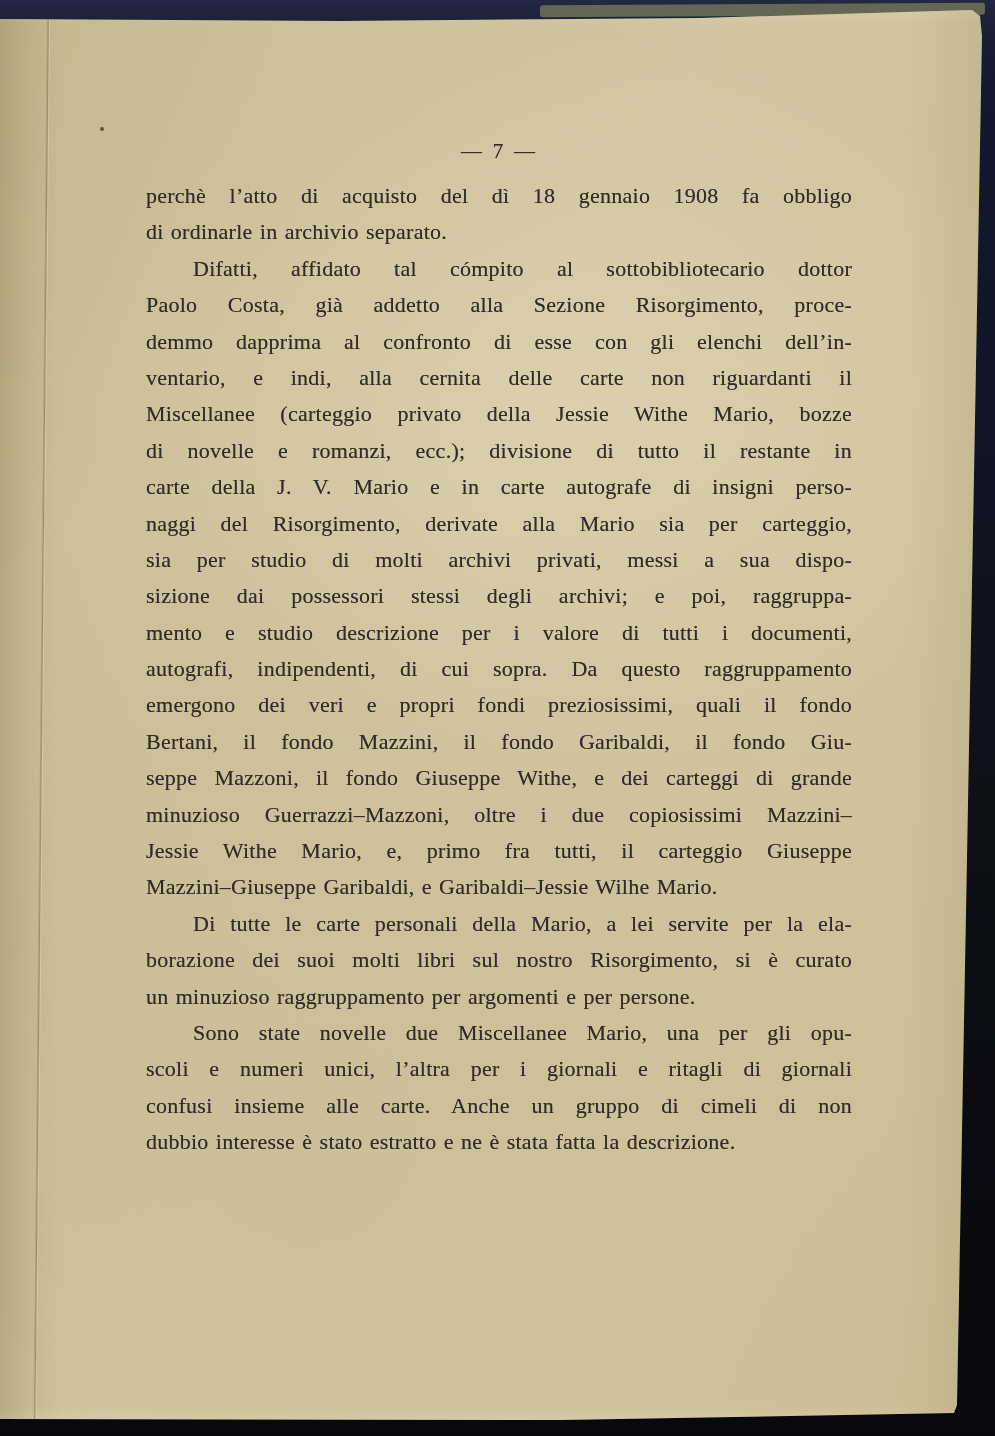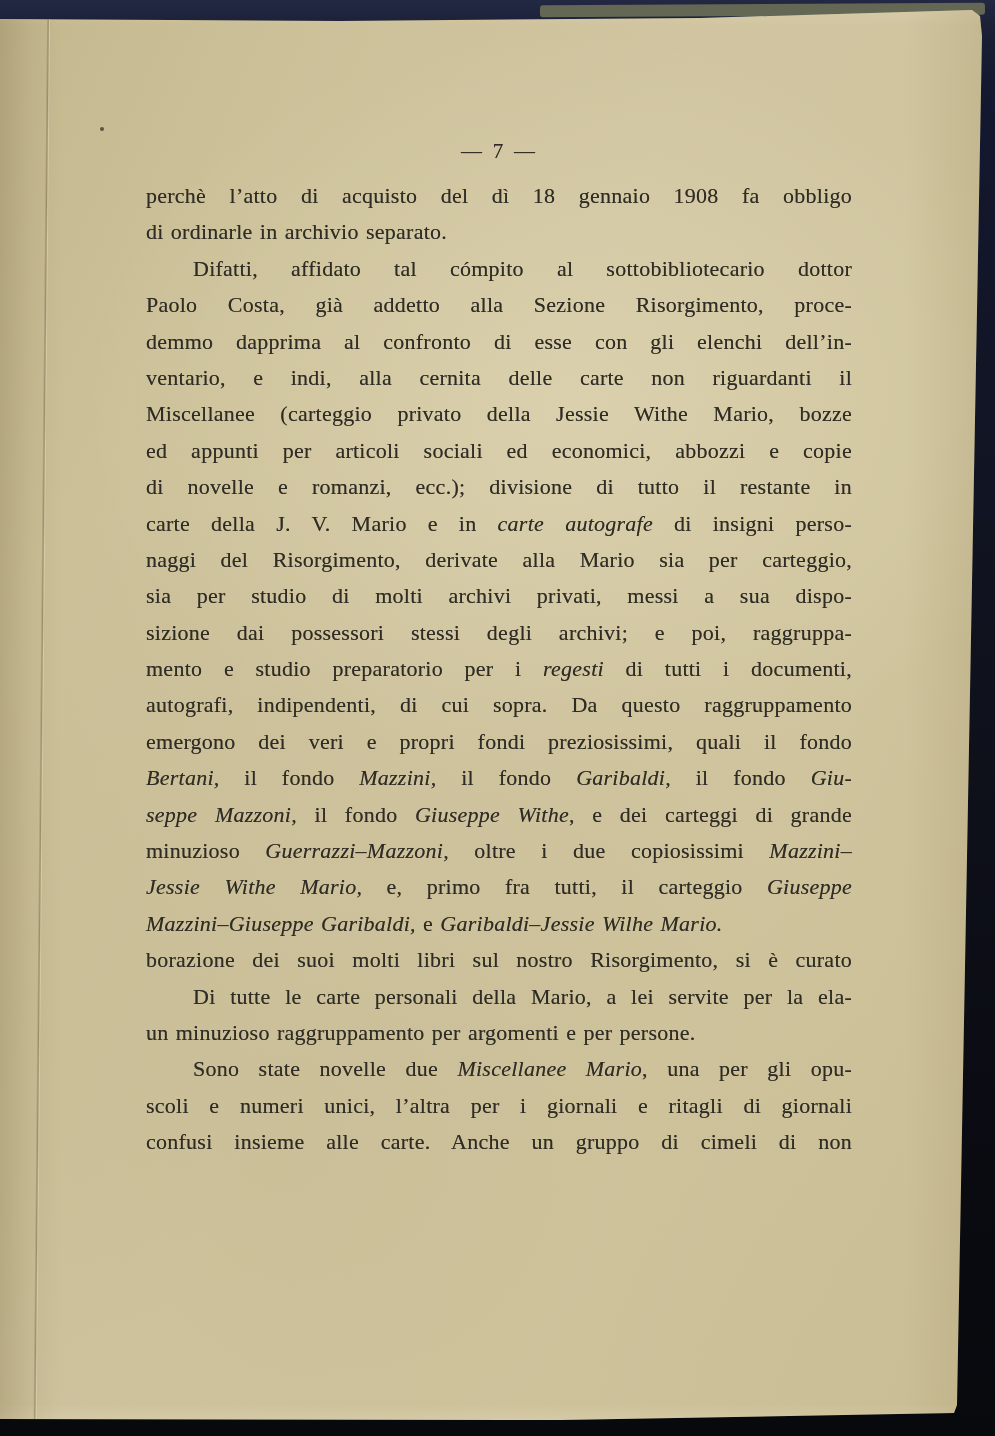--- a/index.html
+++ b/index.html
@@ -82,57 +82,57 @@
   }
   .line {
     height: 36.4px; line-height: 36.4px;
     text-align: justify;
     text-align-last: justify;
     white-space: nowrap;
   }
   .line { white-space: normal; }
   .line.last { text-align-last: left; }
   .line.indent { text-indent: 47px; }
-  .it { font-style: italic; }
+  .it { }
 </style>
 </head>
 <body>
 
 <div class="backdrop">
   <div class="under-page"></div>
   <div class="paper">
     <div class="paper-shade"></div>
     <div class="crease"></div>
     <div class="speck"></div>
     <div class="text-block">
       <div class="pagenum">— 7 —</div>
       <div class="paras">
           <div class="line"><span class="">perchè l’atto di acquisto del dì 18 gennaio 1908 fa obbligo</span></div>
           <div class="line last"><span class="">di ordinarle in archivio separato.</span></div>
           <div class="line indent"><span class="">Difatti, affidato tal cómpito al sottobibliotecario dottor</span></div>
           <div class="line"><span class="">Paolo Costa, già addetto alla Sezione Risorgimento, proce-</span></div>
           <div class="line"><span class="">demmo dapprima al confronto di esse con gli elenchi dell’in-</span></div>
           <div class="line"><span class="">ventario, e indi, alla cernita delle carte non riguardanti il</span></div>
           <div class="line"><span class="">Miscellanee (carteggio privato della Jessie Withe Mario, bozze</span></div>
-          <div class="line"><span class="">ed appunti per articoli sociali ed economici, abbozzi e copie</span></div>
           <div class="line"><span class="">di novelle e romanzi, ecc.); divisione di tutto il restante in</span></div>
           <div class="line"><span class="">carte della J. V. Mario e in </span><span class="it">carte autografe</span><span class=""> di insigni perso-</span></div>
           <div class="line"><span class="">naggi del Risorgimento, derivate alla Mario sia per carteggio,</span></div>
           <div class="line"><span class="">sia per studio di molti archivi privati, messi a sua dispo-</span></div>
           <div class="line"><span class="">sizione dai possessori stessi degli archivi; e poi, raggruppa-</span></div>
-          <div class="line"><span class="">mento e studio preparatorio per i </span><span class="it">regesti</span><span class=""> di tutti i documenti,</span></div>
+          <div class="line"><span class="">mento e studio descrizione per i </span><span class="it">valore</span><span class=""> di tutti i documenti,</span></div>
           <div class="line"><span class="">autografi, indipendenti, di cui sopra. Da questo raggruppamento</span></div>
           <div class="line"><span class="">emergono dei veri e propri fondi preziosissimi, quali il fondo</span></div>
           <div class="line"><span class="it">Bertani,</span><span class=""> il fondo </span><span class="it">Mazzini,</span><span class=""> il fondo </span><span class="it">Garibaldi,</span><span class=""> il fondo </span><span class="it">Giu-</span></div>
           <div class="line"><span class="it">seppe Mazzoni,</span><span class=""> il fondo </span><span class="it">Giuseppe Withe</span><span class="">, e dei carteggi di grande</span></div>
           <div class="line"><span class="">minuzioso </span><span class="it">Guerrazzi–Mazzoni,</span><span class=""> oltre i due copiosissimi </span><span class="it">Mazzini–</span></div>
           <div class="line"><span class="it">Jessie Withe Mario,</span><span class=""> e, primo fra tutti, il carteggio </span><span class="it">Giuseppe</span></div>
           <div class="line last"><span class="it">Mazzini–Giuseppe Garibaldi,</span><span class=""> e </span><span class="it">Garibaldi–Jessie Wilhe Mario.</span></div>
+          <div class="line indent"><span class="">Di tutte le carte personali della Mario, a lei servite per la ela-</span></div>
           <div class="line"><span class="">borazione dei suoi molti libri sul nostro Risorgimento, si è curato</span></div>
-          <div class="line indent"><span class="">Di tutte le carte personali della Mario, a lei servite per la ela-</span></div>
           <div class="line last"><span class="">un minuzioso raggruppamento per argomenti e per persone.</span></div>
           <div class="line indent"><span class="">Sono state novelle due </span><span class="it">Miscellanee Mario</span><span class="">, una per gli opu-</span></div>
           <div class="line"><span class="">scoli e numeri unici, l’altra per i giornali e ritagli di giornali</span></div>
           <div class="line"><span class="">confusi insieme alle carte. Anche un gruppo di cimeli di non</span></div>
+          <div class="line last"><span class="">dubbio interesse è stato estratto e ne è stata fatta la descrizione.</span></div>
         </div>
     </div>
   </div>
 </div>
 
 </body></html>

